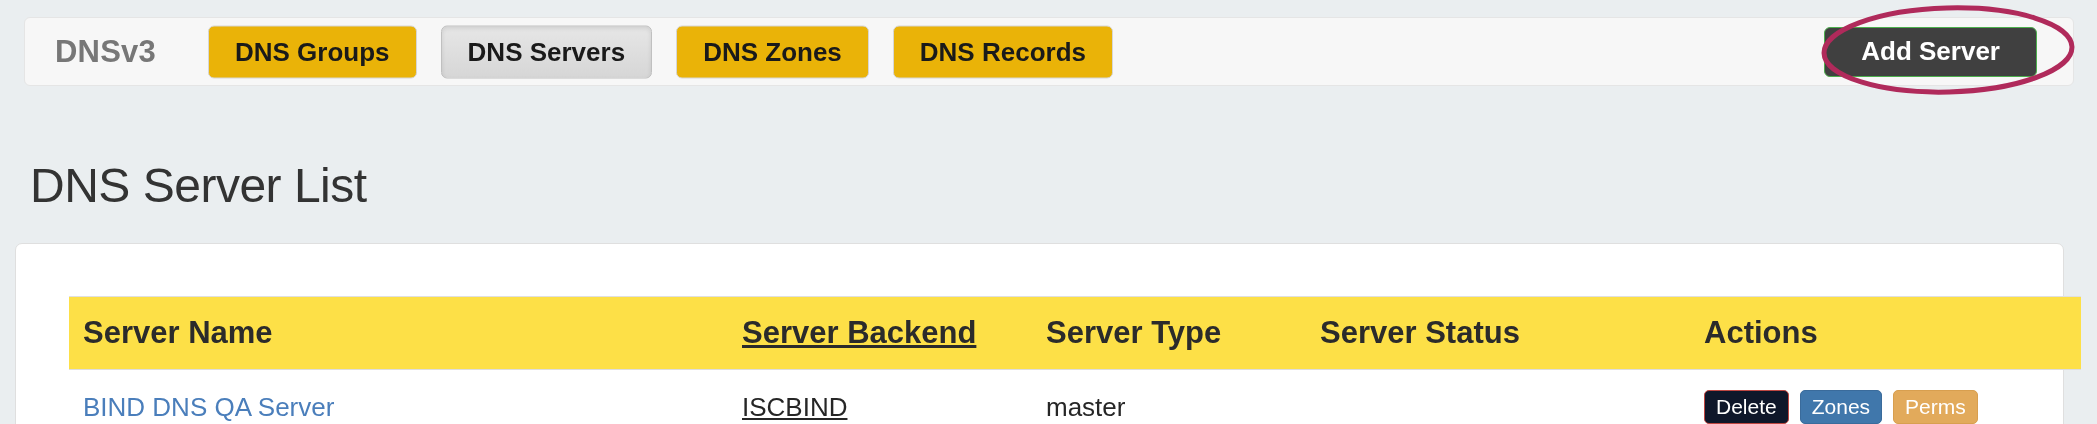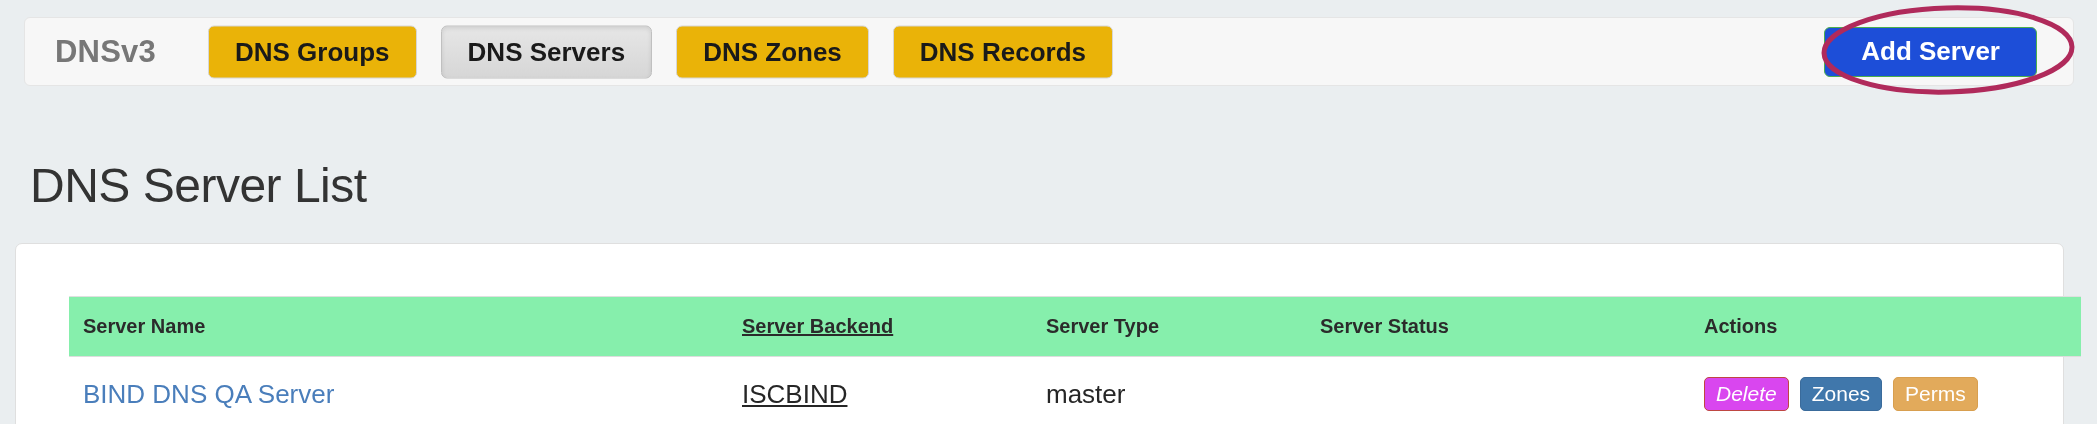--- a/index.html
+++ b/index.html
@@ -70,21 +70,21 @@
   .add-server-btn {
     position: absolute;
     right: 36px;
     top: 50%;
     transform: translateY(-50%);
     height: 50px;
     padding: 0 36px;
     display: flex;
     align-items: center;
     justify-content: center;
-    background: #1d4ed8;
+    background: #404040;
     border: 1px solid #4cae4c;
     border-radius: 6px;
     color: #ffffff;
     font-size: 26px;
     white-space: nowrap;
     box-sizing: border-box;
     cursor: pointer;
   }
 
   
@@ -129,23 +129,23 @@
     left: 53px;
     top: 52px;
     width: 1942px;
   }
   table.server-table {
     width: 100%;
     border-collapse: collapse;
     table-layout: fixed;
   }
   table.server-table th {
-    background: #86efac;
+    background: #fde047;
     text-align: left;
-    font-size: 20px;
+    font-size: 31px;
     font-weight: bold;
     color: #2b2b2b;
     padding: 18px 0 18px 14px;
     border-top: 1px solid #e0e0e0;
     border-bottom: 1px solid #dddddd;
     white-space: nowrap;
   }
   table.server-table td {
     font-size: 26px;
     color: #262626;
@@ -176,21 +176,21 @@
     height: 34px;
     padding: 0 11px;
     border-radius: 5px;
     font-size: 21px;
     color: #ffffff;
     white-space: nowrap;
     box-sizing: border-box;
     cursor: pointer;
     border: 1px solid rgba(0,0,0,0.08);
   }
-  .act-delete { background: #d946ef; border-color: #bf4742; font-style: italic; }
+  .act-delete { background: #0f172a; border-color: #bf4742; }
   .act-push   { background: #4077ab; border-color: #3a6b9b; }
   .act-perms  { background: #e2aa5b; border-color: #d89f4f; }
 </style>
 </head>
 <body>
 
 <div class="navbar">
   <div class="brand">DNSv3</div>
 
   <div class="nav-tabs">

